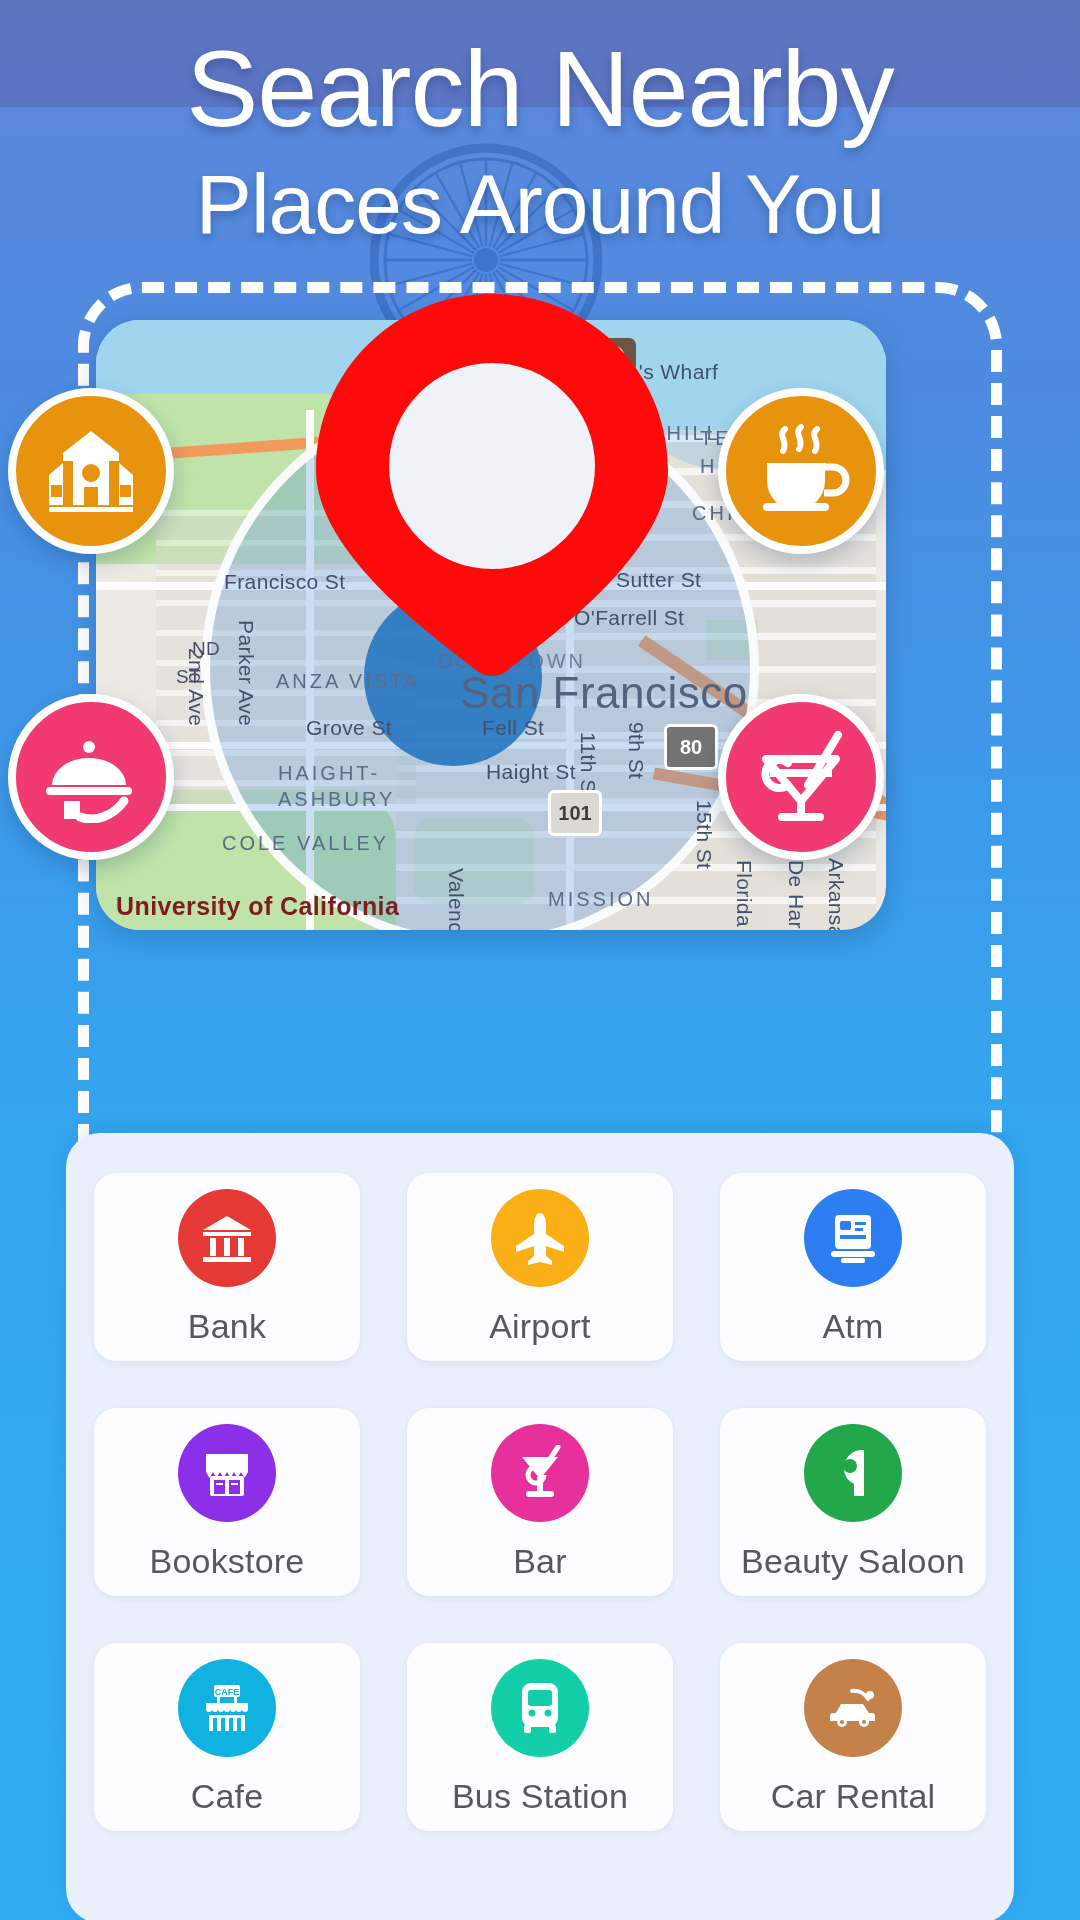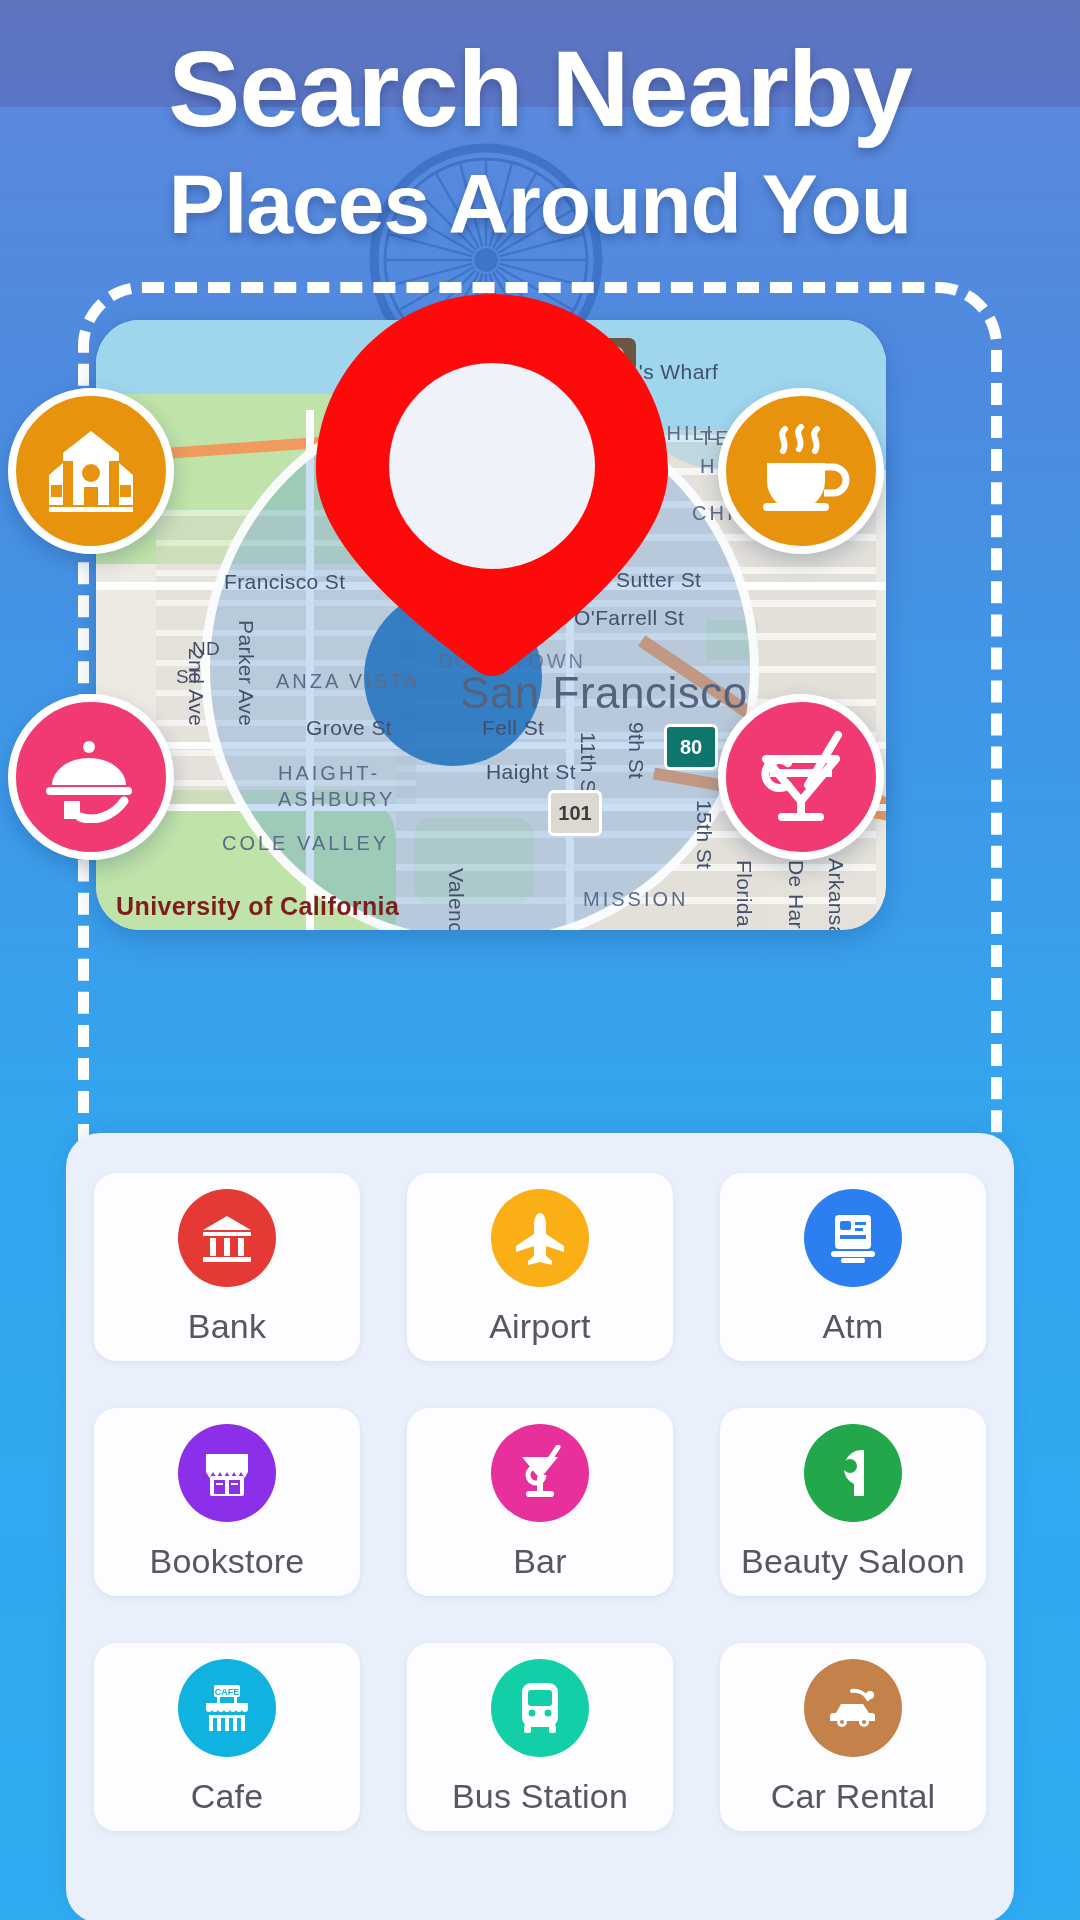--- a/index.html
+++ b/index.html
@@ -21,21 +21,21 @@
     opacity:1;
   }
   
   .chakra{
     position:absolute;left:366px;top:140px;width:240px;height:240px;opacity:.55;
   }
 
   
   .headline{
     position:absolute;left:0;top:34px;width:1080px;text-align:center;z-index:30;
-    color:#ffffff;font-weight:bold;letter-spacing:-1px;
+    color:#ffffff;font-weight:normal;letter-spacing:-1px;
     text-shadow:0 5px 10px rgba(20,40,90,.33);
   }
   .headline .l1{display:block;font-size:108px;line-height:110px;}
   .headline .l2{display:block;font-size:84px;line-height:92px;margin-top:14px;}
 
   
   .dashframe{
     position:absolute;left:78px;top:282px;width:924px;height:1560px;
     border:11px dashed #ffffff;border-radius:64px;z-index:12;
     box-sizing:border-box;
@@ -53,21 +53,21 @@
   .park-s{position:absolute;background:#C9E7B4;}
   .road{position:absolute;background:#ffffff;}
   .road-h{position:absolute;background:#F09A5E;}
   .blk{position:absolute;background:#DCD9D3;}
   .maplbl{position:absolute;color:#43506B;font-size:21px;letter-spacing:.4px;white-space:nowrap;}
   .maplbl.area{color:#5C6B88;letter-spacing:3px;font-size:20px;}
   .maplbl.city{color:#55627D;font-size:44px;letter-spacing:.5px;}
   .maplbl.uni{color:#7f1d1d;font-size:25px;font-weight:bold;}
   .maplbl.vert{transform:rotate(90deg);transform-origin:left top;}
   .shield{
-    position:absolute;width:48px;height:40px;background:#0f766e;border-radius:6px;
+    position:absolute;width:48px;height:40px;background:#737373;border-radius:6px;
     border:3px solid #ffffff;color:#fff;font-size:20px;font-weight:bold;
     display:flex;align-items:center;justify-content:center;
   }
   .camera{
     position:absolute;width:44px;height:34px;background:#6B5646;border-radius:7px;
     display:flex;align-items:center;justify-content:center;
   }
   .camera i{display:block;width:13px;height:13px;border:3px solid #fff;border-radius:50%;}
   
   .radius-ring{
@@ -215,21 +215,21 @@
       <div class="maplbl vert" style="left:552px;top:402px;">9th St</div>
       <div class="maplbl vert" style="left:504px;top:412px;">11th St</div>
       <div class="maplbl vert" style="left:620px;top:480px;">15th St</div>
       <div class="maplbl vert" style="left:660px;top:540px;">Florida St</div>
       <div class="maplbl vert" style="left:712px;top:540px;">De Haro</div>
       <div class="maplbl vert" style="left:752px;top:538px;">Arkansas</div>
       <div class="maplbl vert" style="left:372px;top:548px;">Valencia St</div>
       <div class="maplbl area" style="left:180px;top:350px;">ANZA VISTA</div>
       <div class="maplbl area" style="left:182px;top:440px;width:120px;white-space:normal;line-height:26px;">HAIGHT-ASHBURY</div>
       <div class="maplbl area" style="left:126px;top:512px;">COLE VALLEY</div>
-      <div class="maplbl area" style="left:452px;top:568px;margin-left:35px;">MISSION</div>
+      <div class="maplbl area" style="left:452px;top:568px;">MISSION</div>
       <div class="maplbl area" style="left:342px;top:330px;opacity:.8;">DOWNTOWN</div>
       <div class="maplbl city" style="left:364px;top:348px;">San Francisco</div>
       <div class="maplbl uni" style="left:20px;top:572px;">University of California</div>
       <div class="maplbl" style="left:96px;top:318px;font-size:19px;">ND</div>
       <div class="maplbl" style="left:80px;top:346px;font-size:19px;">ST</div>
 
       <div class="shield" style="left:568px;top:404px;">80</div>
       <div class="shield" style="left:452px;top:470px;background:#DCD9D3;border-color:#fff;color:#3C3C3C;">101</div>
 
       <div class="camera" style="left:496px;top:18px;">

